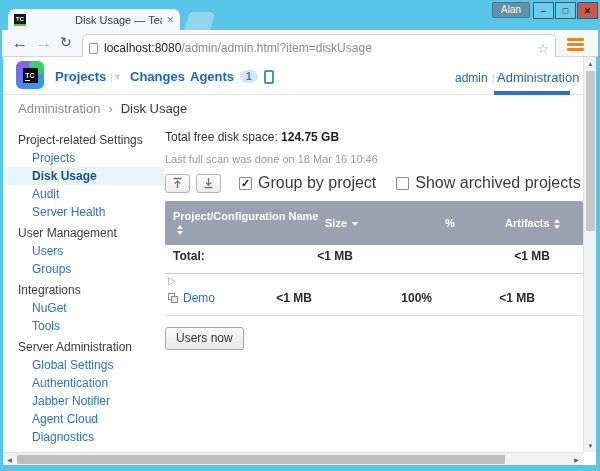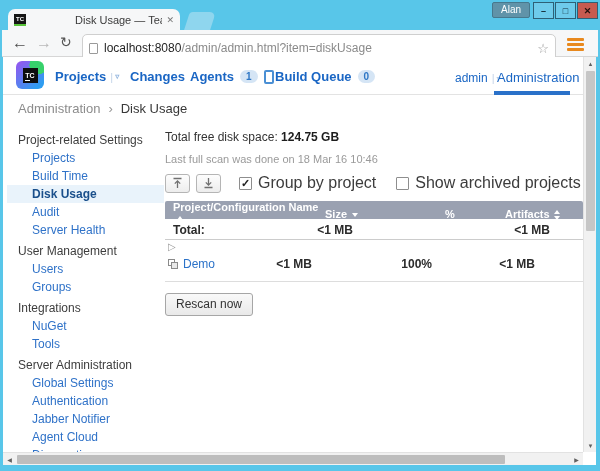--- a/index.html
+++ b/index.html
@@ -75,30 +75,30 @@
   .icon-btn { width:25px; height:19px; background:linear-gradient(#fdfdfd,#ededed); border:1px solid #b5b5b5; border-radius:3px;
               display:flex; align-items:center; justify-content:center; margin-right:6px; cursor:pointer; }
   .cb { width:13px; height:13px; background:#fff; border:1px solid #8e8e8e; border-radius:1px; margin-left:12px;
         display:flex; align-items:center; justify-content:center; font-size:11px; color:#222; cursor:pointer; }
   .cb.checked::after { content:"✓"; font-weight:bold; line-height:11px; }
   .cb-label { font-size:16px; color:#3c3c3c; margin-left:6px; }
   .cb-2 { margin-left:20px; }
 
   .dtable { margin-top:8px; width:418px; }
   .dt-head { display:grid; grid-template-columns:160px 120px 60px 78px; background:#9aa1b1; color:#fff;
-             font-size:11px; font-weight:bold; height:18px; align-items:center; border-radius:2px 2px 0 0; }
+             font-size:11px; font-weight:bold; height:44px; align-items:center; border-radius:2px 2px 0 0; }
   .dt-head .c1 { padding-left:8px; line-height:13px; }
   .sort-both { display:inline-block; vertical-align:middle; margin-left:4px; }
   .sort-both i { display:block; width:0; height:0; border-left:3.5px solid transparent; border-right:3.5px solid transparent; }
   .sort-both .t-up { border-bottom:4px solid #fff; margin-bottom:2px; }
   .sort-both .t-down { border-top:4px solid #fff; }
   .sort-desc { display:inline-block; width:0; height:0; border-left:3.5px solid transparent; border-right:3.5px solid transparent;
                border-top:4px solid #fff; margin-left:5px; vertical-align:middle; }
   .dt-row { position:relative; font-size:12px; color:#2b2b2b; }
-  .row-total { height:21px; border-bottom:1px solid #ccc; font-weight:bold; }
+  .row-total { height:29px; border-bottom:1px solid #ccc; font-weight:bold; }
   .row-total .cell-label { position:absolute; left:8px; top:4px; }
   .row-total .val-size { position:absolute; right:230px; top:4px; }
   .row-total .val-art  { position:absolute; right:33px;  top:4px; }
   .row-exp { height:13px; }
   .expander { position:absolute; left:3px; top:1px; font-size:10px; color:#999; cursor:pointer; }
   .row-demo { height:22px; }
   .proj-icon { position:absolute; left:3px; top:6px; width:10px; height:10px; }
   .proj-icon i { position:absolute; width:7px; height:7px; border:1px solid #8a8a8a; background:#fff; display:block; }
   .proj-icon .b2 { left:3px; top:3px; background:#e8e8e8; }
   .proj-link { position:absolute; left:18px; top:4px; color:#2b72c8; text-decoration:none; cursor:pointer; }
@@ -164,44 +164,39 @@
         <span class="nav-caret">▿</span>
       </div>
       <div class="nav-item" style="left:127px">
         <span>Changes</span>
       </div>
       <div class="nav-item" style="left:187px">
         <span>Agents</span>
         <span class="badge">1</span>
         <span class="agent-rect"></span>
       </div>
-      <div class="nav-item" style="left:272px">
-        <span>Build Queue</span>
-        <span class="badge">0</span>
-      </div>
       <div class="nav-admin">
         <span>admin</span>
         <span class="nav-pipe">|</span>
         <span class="nav-caret">▿</span>
       </div>
       <div class="nav-administration">Administration</div>
       <div class="admin-underline"></div>
     </div>
 
     <div class="breadcrumb">
       <span class="crumb-parent">Administration</span>
       <span class="crumb-sep">›</span>
       <span class="crumb-current">Disk Usage</span>
     </div>
 
     <div class="sidebar">
       <div class="side-section">
         <div class="side-title">Project-related Settings</div>
         <a class="side-item">Projects</a>
-        <a class="side-item">Build Time</a>
         <a class="side-item selected">Disk Usage</a>
         <a class="side-item">Audit</a>
         <a class="side-item">Server Health</a>
       </div>
       <div class="side-section">
         <div class="side-title">User Management</div>
         <a class="side-item">Users</a>
         <a class="side-item">Groups</a>
       </div>
       <div class="side-section">
@@ -275,21 +270,21 @@
               <i class="b2"></i>
             </span>
           <a class="proj-link">Demo</a>
           <span class="val-size">&lt;1 MB</span>
           <span class="val-pct">100%</span>
           <span class="val-art">&lt;1 MB</span>
         </div>
       </div>
 
       <div class="divider"></div>
-      <button class="rescan">Rescan now</button>
+      <button class="rescan">Users now</button>
     </div>
 
     <div class="vscroll">
       <div class="btn up">▲</div>
       <div class="vthumb"></div>
       <div class="btn down">▼</div>
     </div>
     <div class="hscroll">
       <div class="btn left">◀</div>
       <div class="hthumb"></div>

